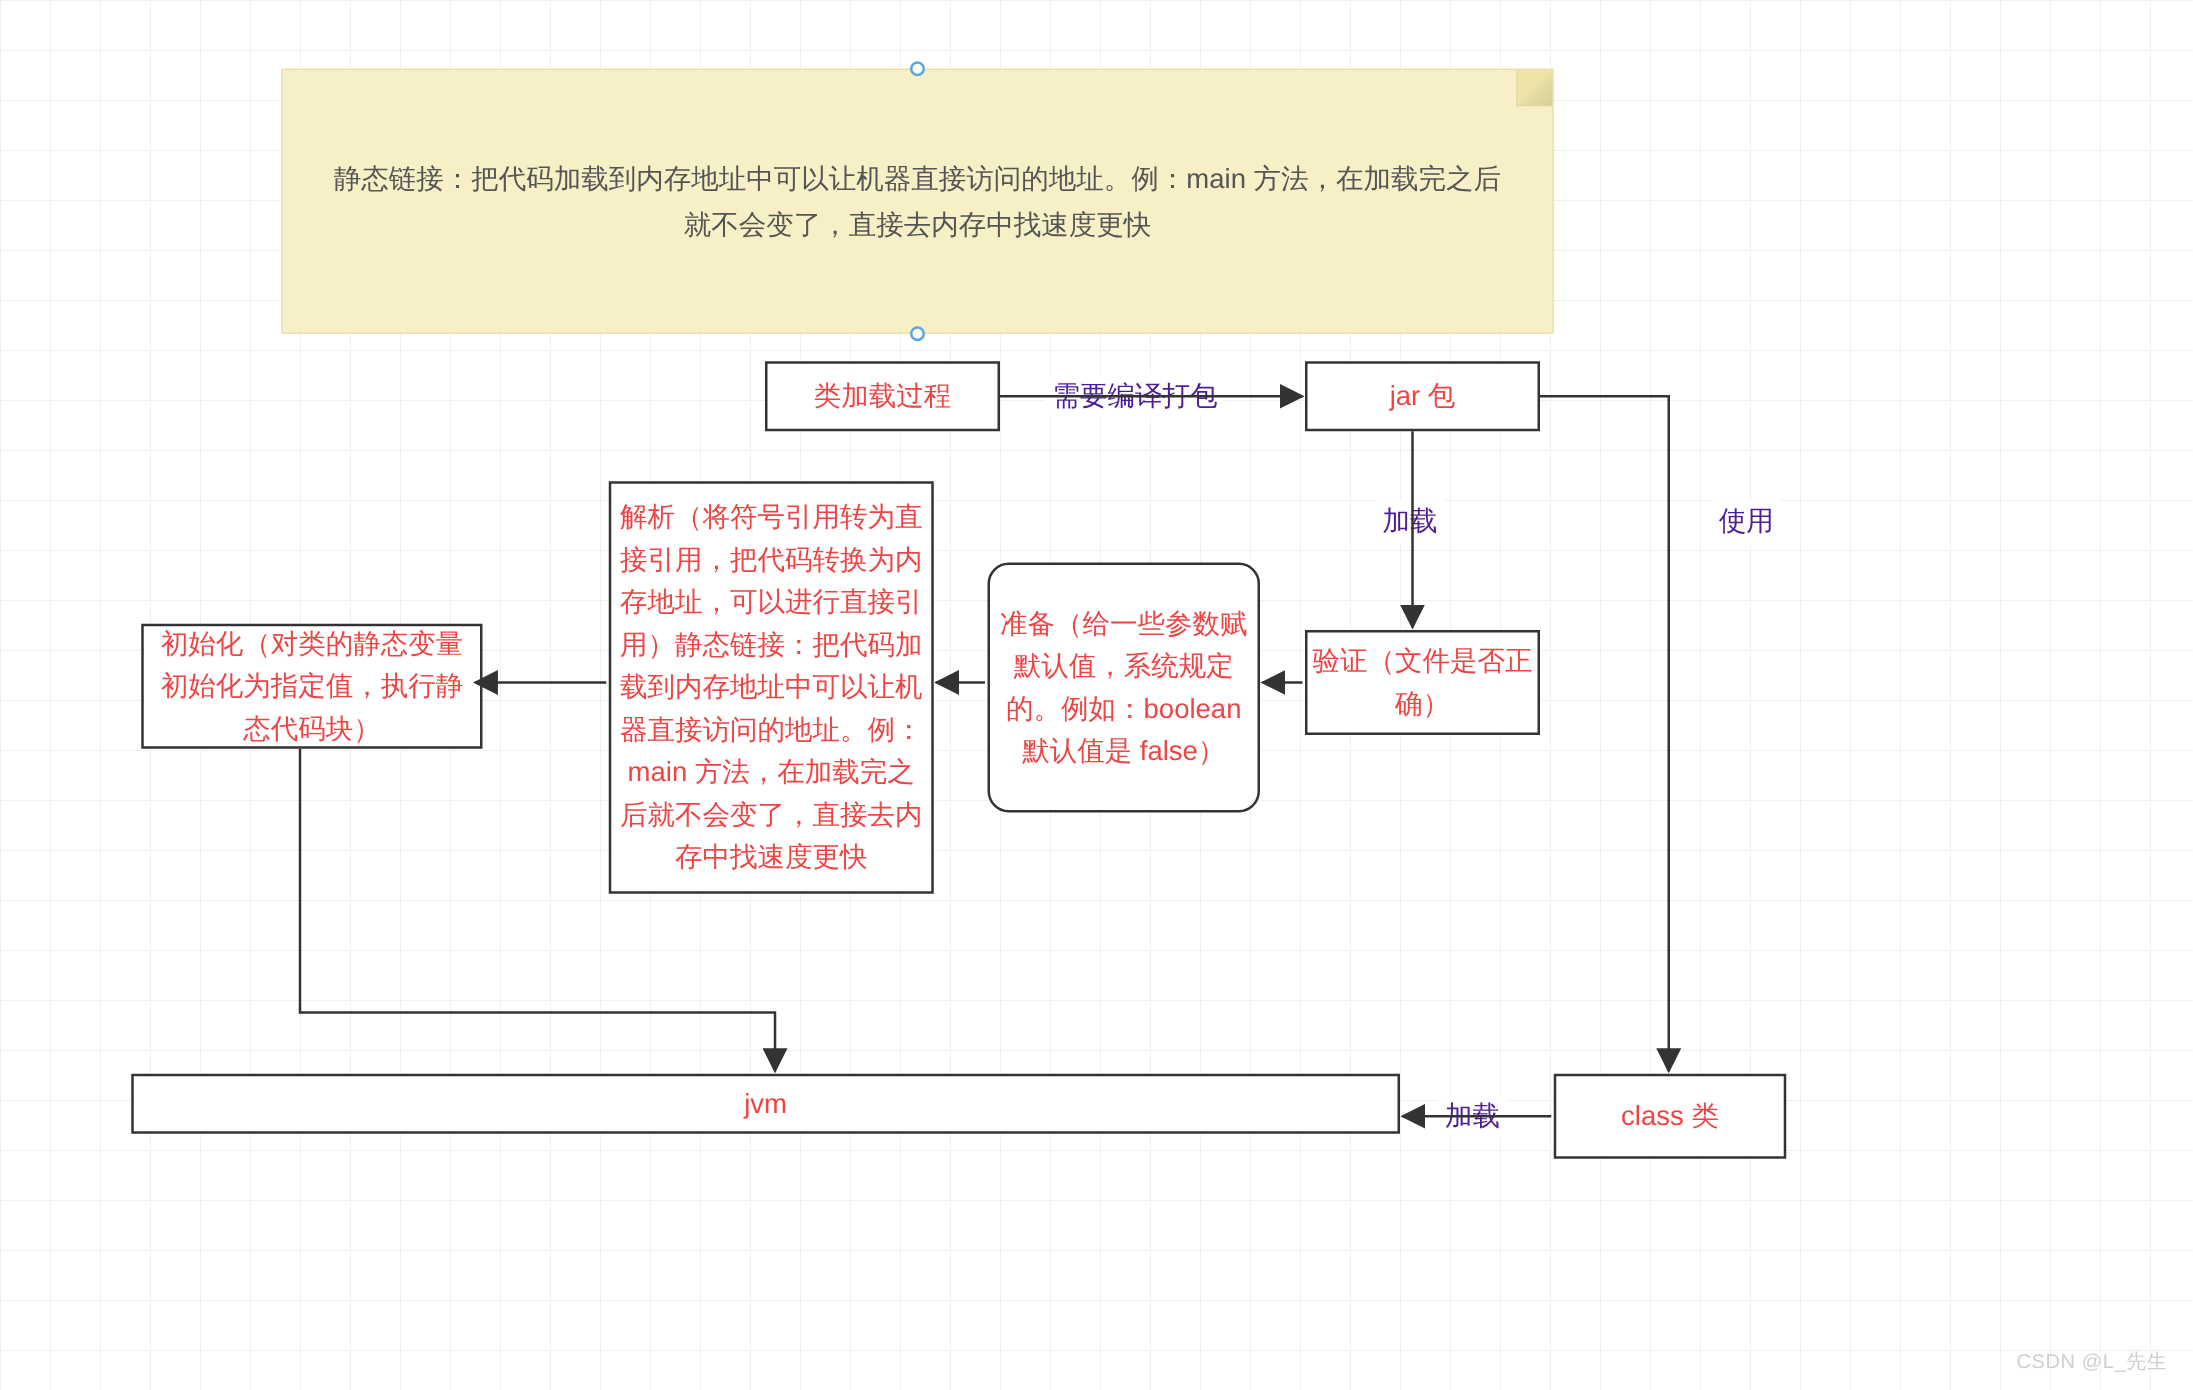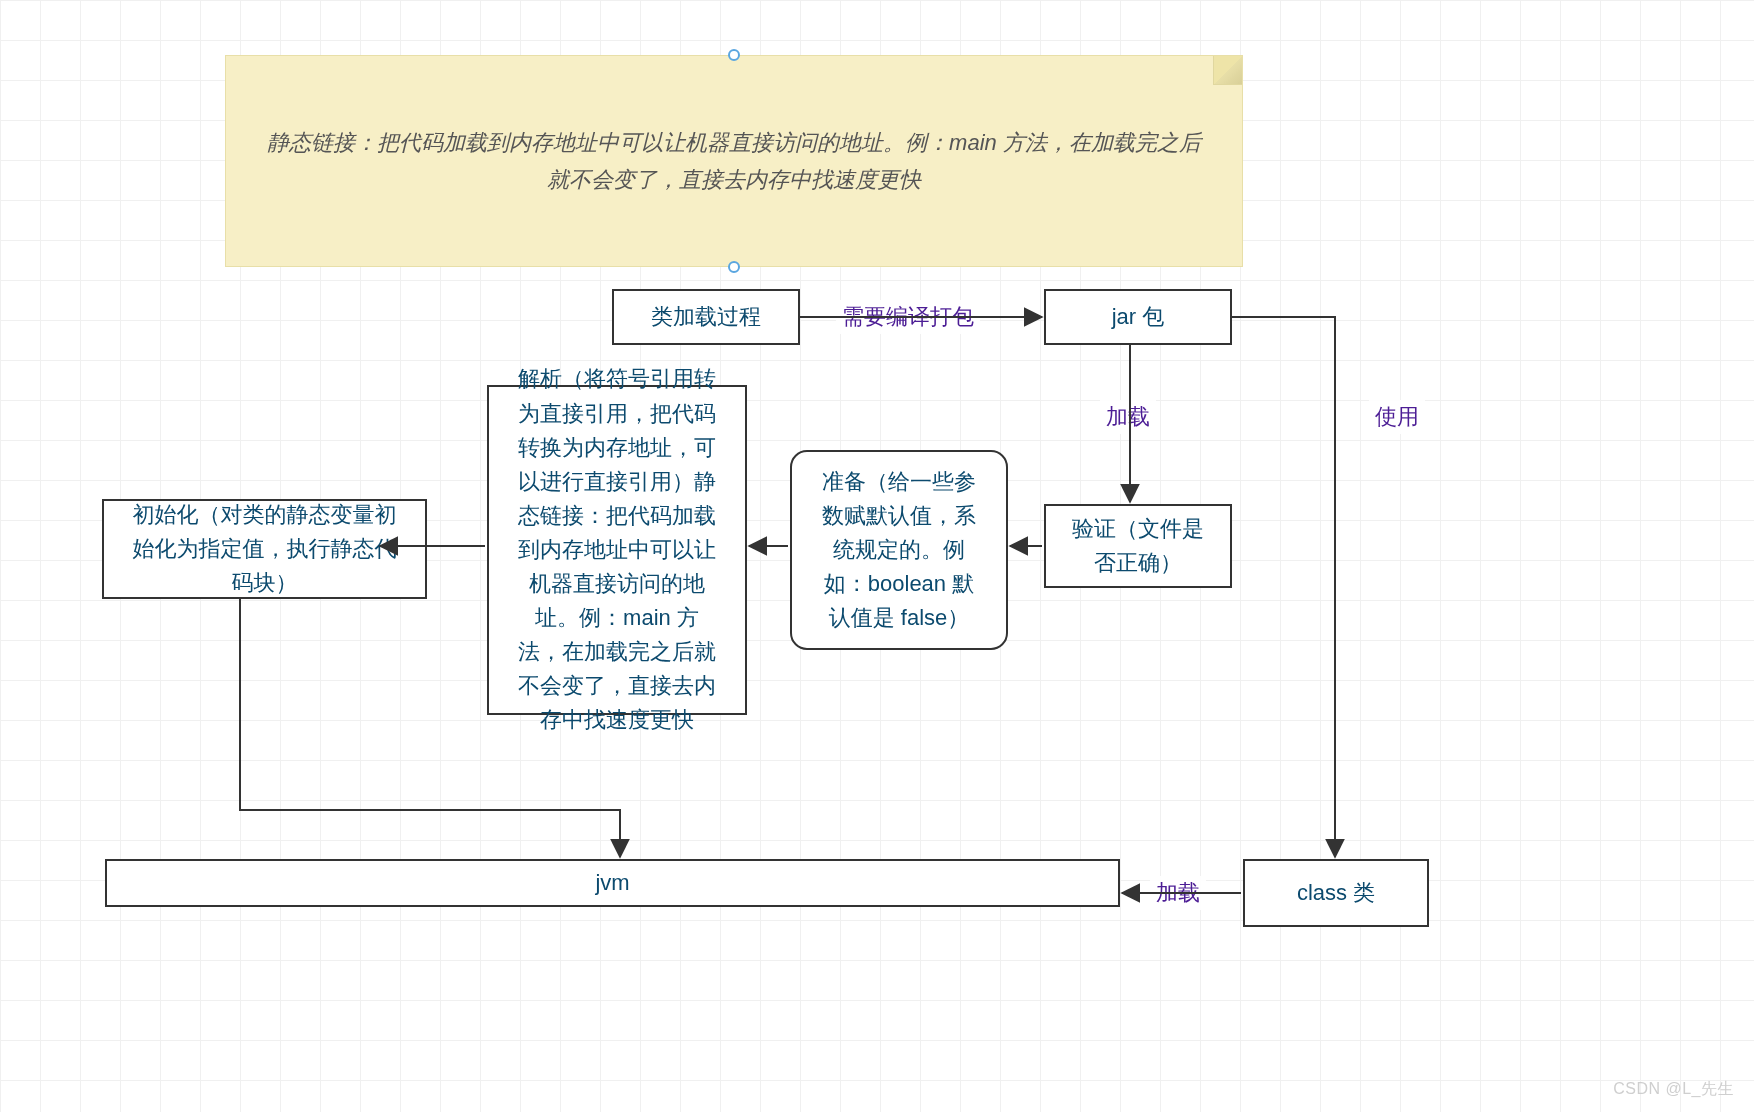--- a/index.html
+++ b/index.html
@@ -19,43 +19,42 @@
     background: #f7efc6;
     border: 1px solid #e8dfa8;
     padding: 30px 40px;
     display: flex;
     align-items: center;
     justify-content: center;
     text-align: center;
     font-size: 22px;
     line-height: 1.7;
     color: #555;
-    font-style: italic;
   }
   .note::after {
     content: "";
     position: absolute;
     top: 0; right: 0;
     width: 28px; height: 28px;
     background: linear-gradient(135deg, #eee4a8 0%, #eee4a8 50%, #e8dfa8 50%, #d8cf98 100%);
     border-bottom: 1px solid #e0d79f;
     border-left: 1px solid #e0d79f;
   }
   .box {
     position: absolute;
     background: #ffffff;
     border: 2px solid #333;
     display: flex;
     align-items: center;
     justify-content: center;
     text-align: center;
     font-size: 22px;
     line-height: 1.55;
-    padding: 10px 26px;
-    color: #0c4a6e;
+    padding: 10px 4px;
+    color: #ef4444;
   }
   .handle {
     position: absolute;
     width: 12px; height: 12px;
     background: #fff;
     border: 2px solid #5aa6e0;
     border-radius: 50%;
     transform: translate(-50%, -50%);
     z-index: 10;
   }
@@ -107,21 +106,21 @@
 </div>
 
 <div class="box" style="left:790px; top:450px; width:218px; height:200px;border-radius:17px;">
   <span>准备（给一些参数赋默认值，系统规定的。例如：boolean 默认值是 false）</span>
 </div>
 
 <div class="box" style="left:487px; top:385px; width:260px; height:330px;">
   <span>解析（将符号引用转为直接引用，把代码转换为内存地址，可以进行直接引用）静态链接：把代码加载到内存地址中可以让机器直接访问的地址。例：main 方法，在加载完之后就不会变了，直接去内存中找速度更快</span>
 </div>
 
-<div class="box" style="left:102px; top:499px; width:325px; height:100px;">
+<div class="box" style="left:113px; top:499px; width:273px; height:100px;">
   <span>初始化（对类的静态变量初始化为指定值，执行静态代码块）</span>
 </div>
 
 <div class="box" style="left:105px; top:859px; width:1015px; height:48px;">
   <span>jvm</span>
 </div>
 
 <div class="box" style="left:1243px; top:859px; width:186px; height:68px;">
   <span>class 类</span>
 </div>

